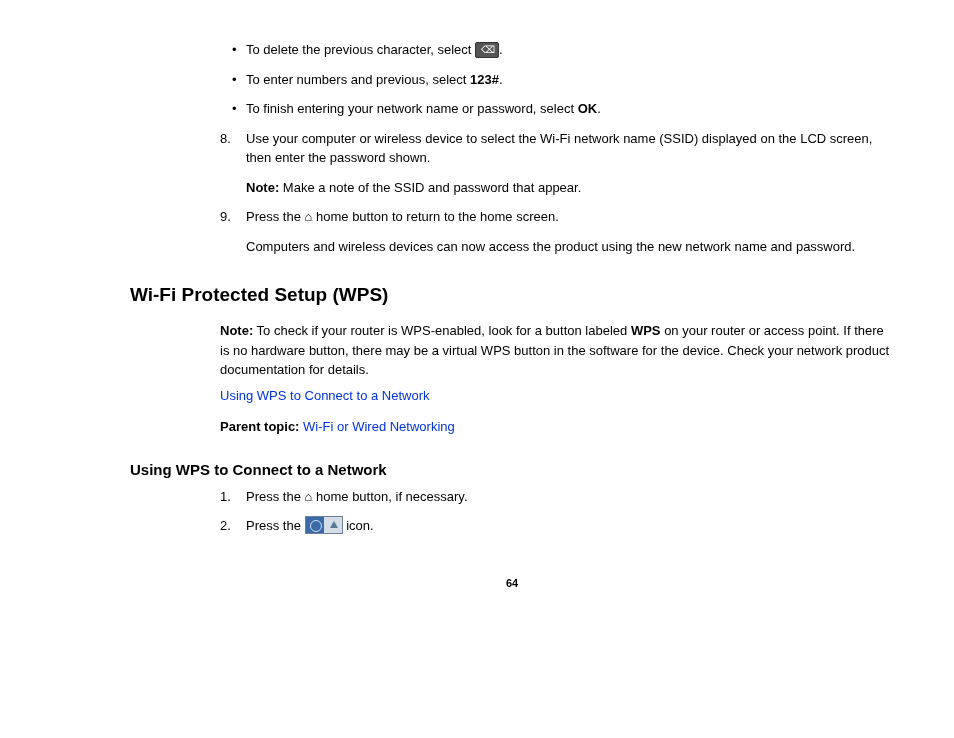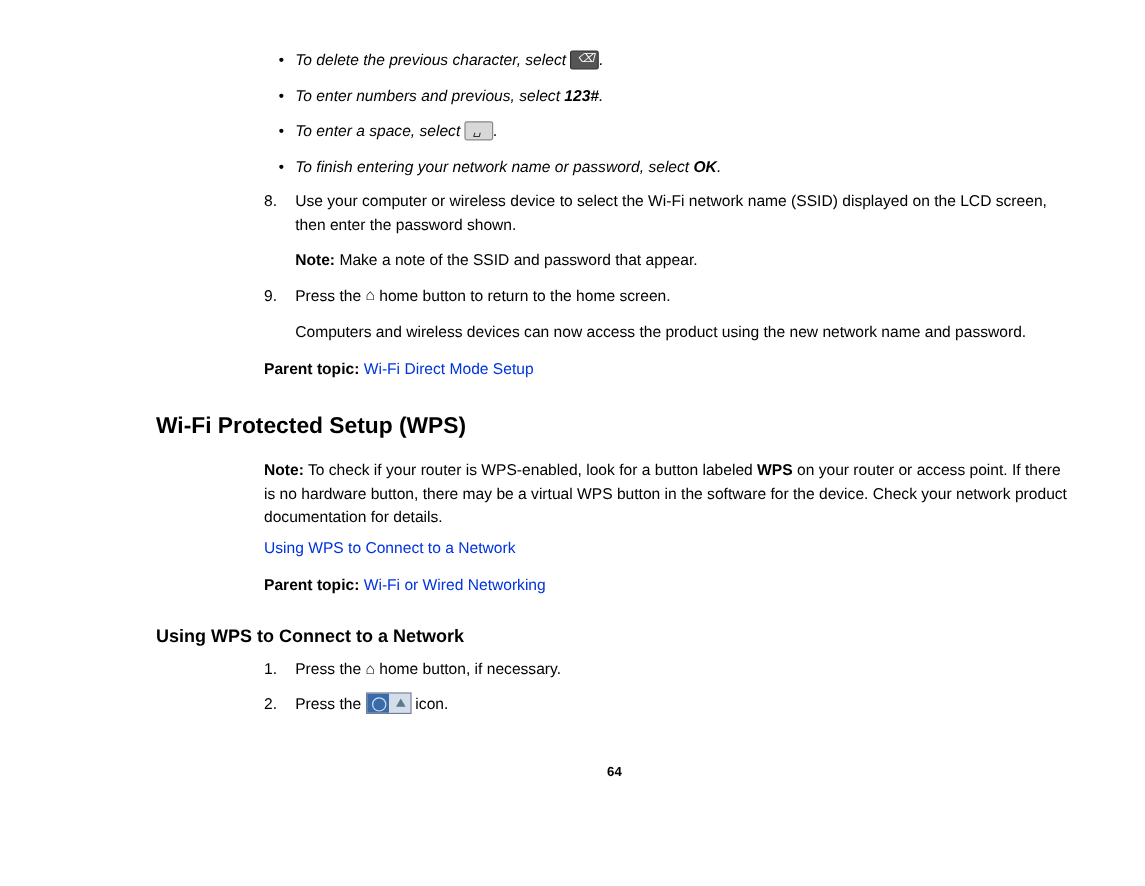--- a/index.html
+++ b/index.html
@@ -12,21 +12,20 @@
     width: 954px;
     box-sizing: border-box;
   }
   .content-indent {
     margin-left: 90px;
   }
   .bullet-list {
     list-style: none;
     padding-left: 26px;
     margin: 0;
-    font-style: italic;
   }
   .bullet-list li {
     position: relative;
     margin-bottom: 10px;
   }
   .bullet-list li::before {
     content: "•";
     position: absolute;
     left: -14px;
     top: 0;
@@ -145,23 +144,20 @@
 <div class="content-indent">
 
   <ul class="bullet-list">
     <li>
       <span>To delete the previous character, select </span><span class="icon-key backspace"></span><span>.</span>
     </li>
     <li>
       <span>To enter numbers and previous, select </span><strong>123#</strong><span>.</span>
     </li>
     <li>
-      <span>To enter a space, select </span><span class="icon-key space"></span><span>.</span>
-    </li>
-    <li>
       <span>To finish entering your network name or password, select </span><strong>OK</strong><span>.</span>
     </li>
   </ul>
 
   <div class="numbered-item">
     <div class="num">8.</div>
     <div class="body">
       <span>Use your computer or wireless device to select the Wi-Fi network name (SSID) displayed on the LCD screen, then enter the password shown.</span>
     </div>
   </div>
@@ -170,23 +166,20 @@
   </p>
 
   <div class="numbered-item">
     <div class="num">9.</div>
     <div class="body">
       <span>Press the </span><span class="home-icon">⌂</span><span> home button to return to the home screen.</span>
     </div>
   </div>
   <p class="sub-para">Computers and wireless devices can now access the product using the new network name and password.</p>
 
-  <p class="parent-topic">
-    <strong>Parent topic: </strong><a href="#" class="link">Wi-Fi Direct Mode Setup</a>
-  </p>
 </div>
 
 <h1 class="section">Wi-Fi Protected Setup (WPS)</h1>
 <div class="content-indent">
   <p>
     <strong>Note:</strong><span> To check if your router is WPS-enabled, look for a button labeled </span><strong>WPS</strong><span> on your router or access point. If there is no hardware button, there may be a virtual WPS button in the software for the device. Check your network product documentation for details.</span>
   </p>
   <p>
     <a href="#" class="link">Using WPS to Connect to a Network</a>
   </p>

